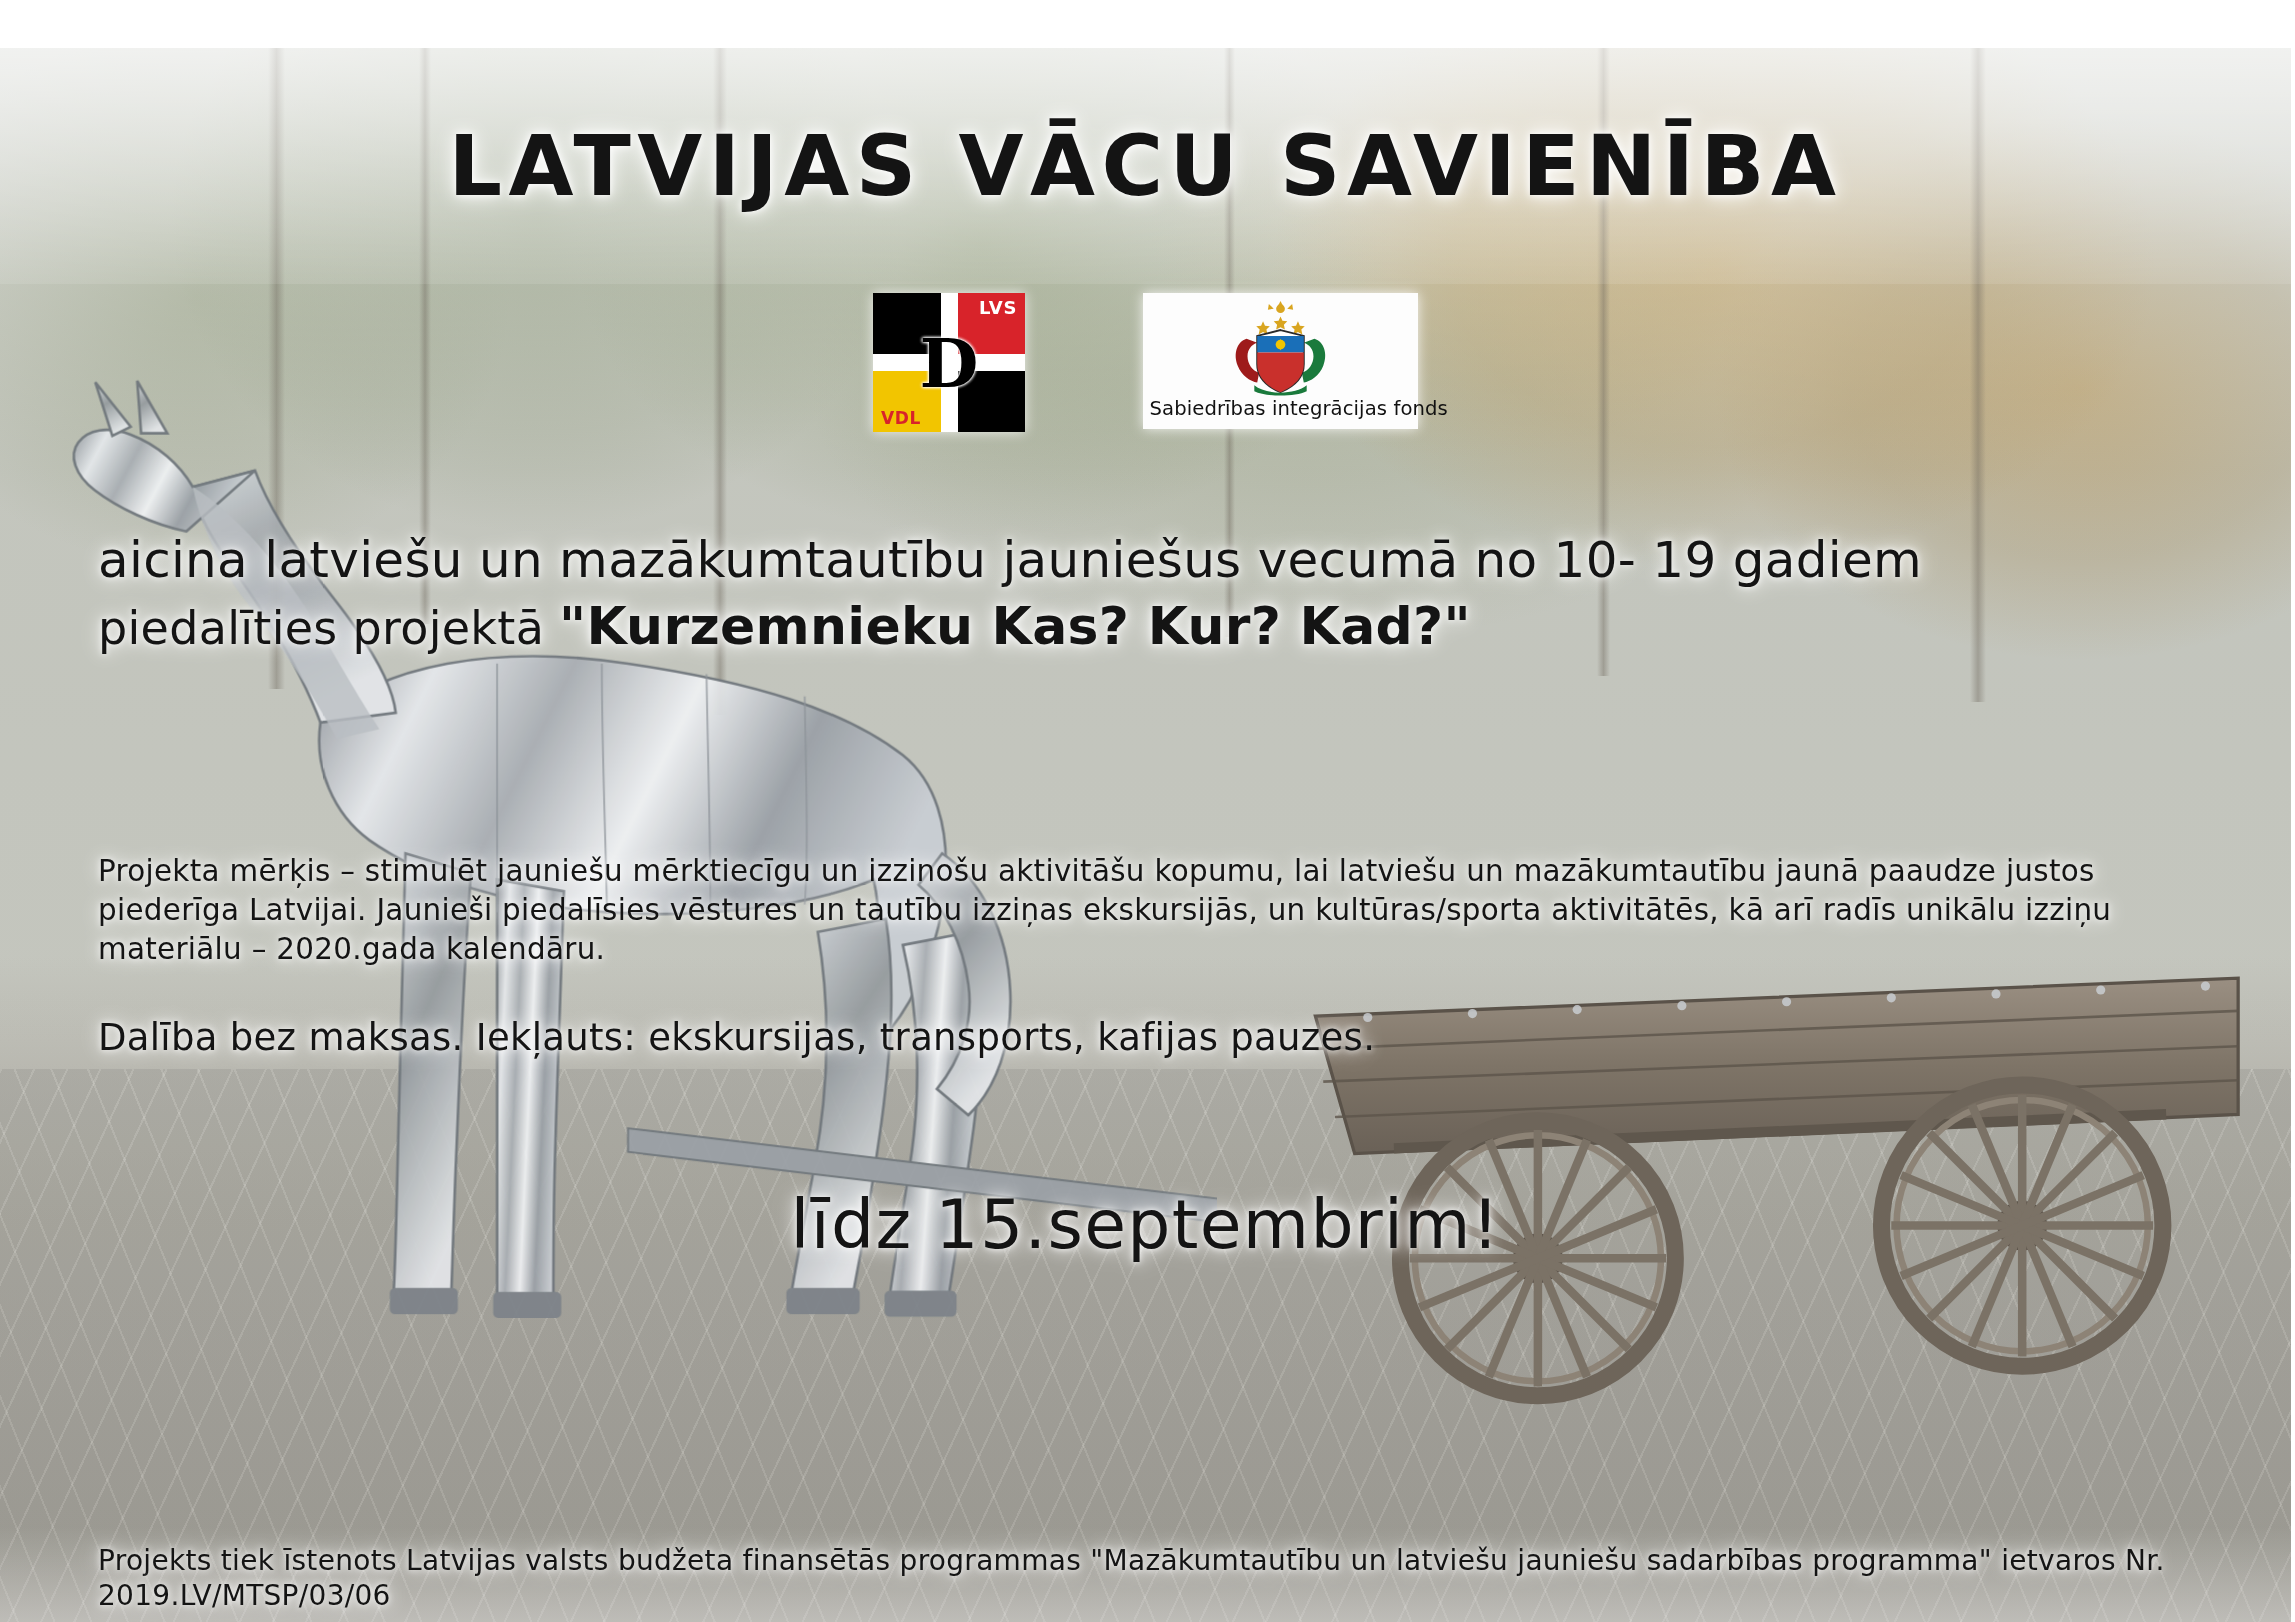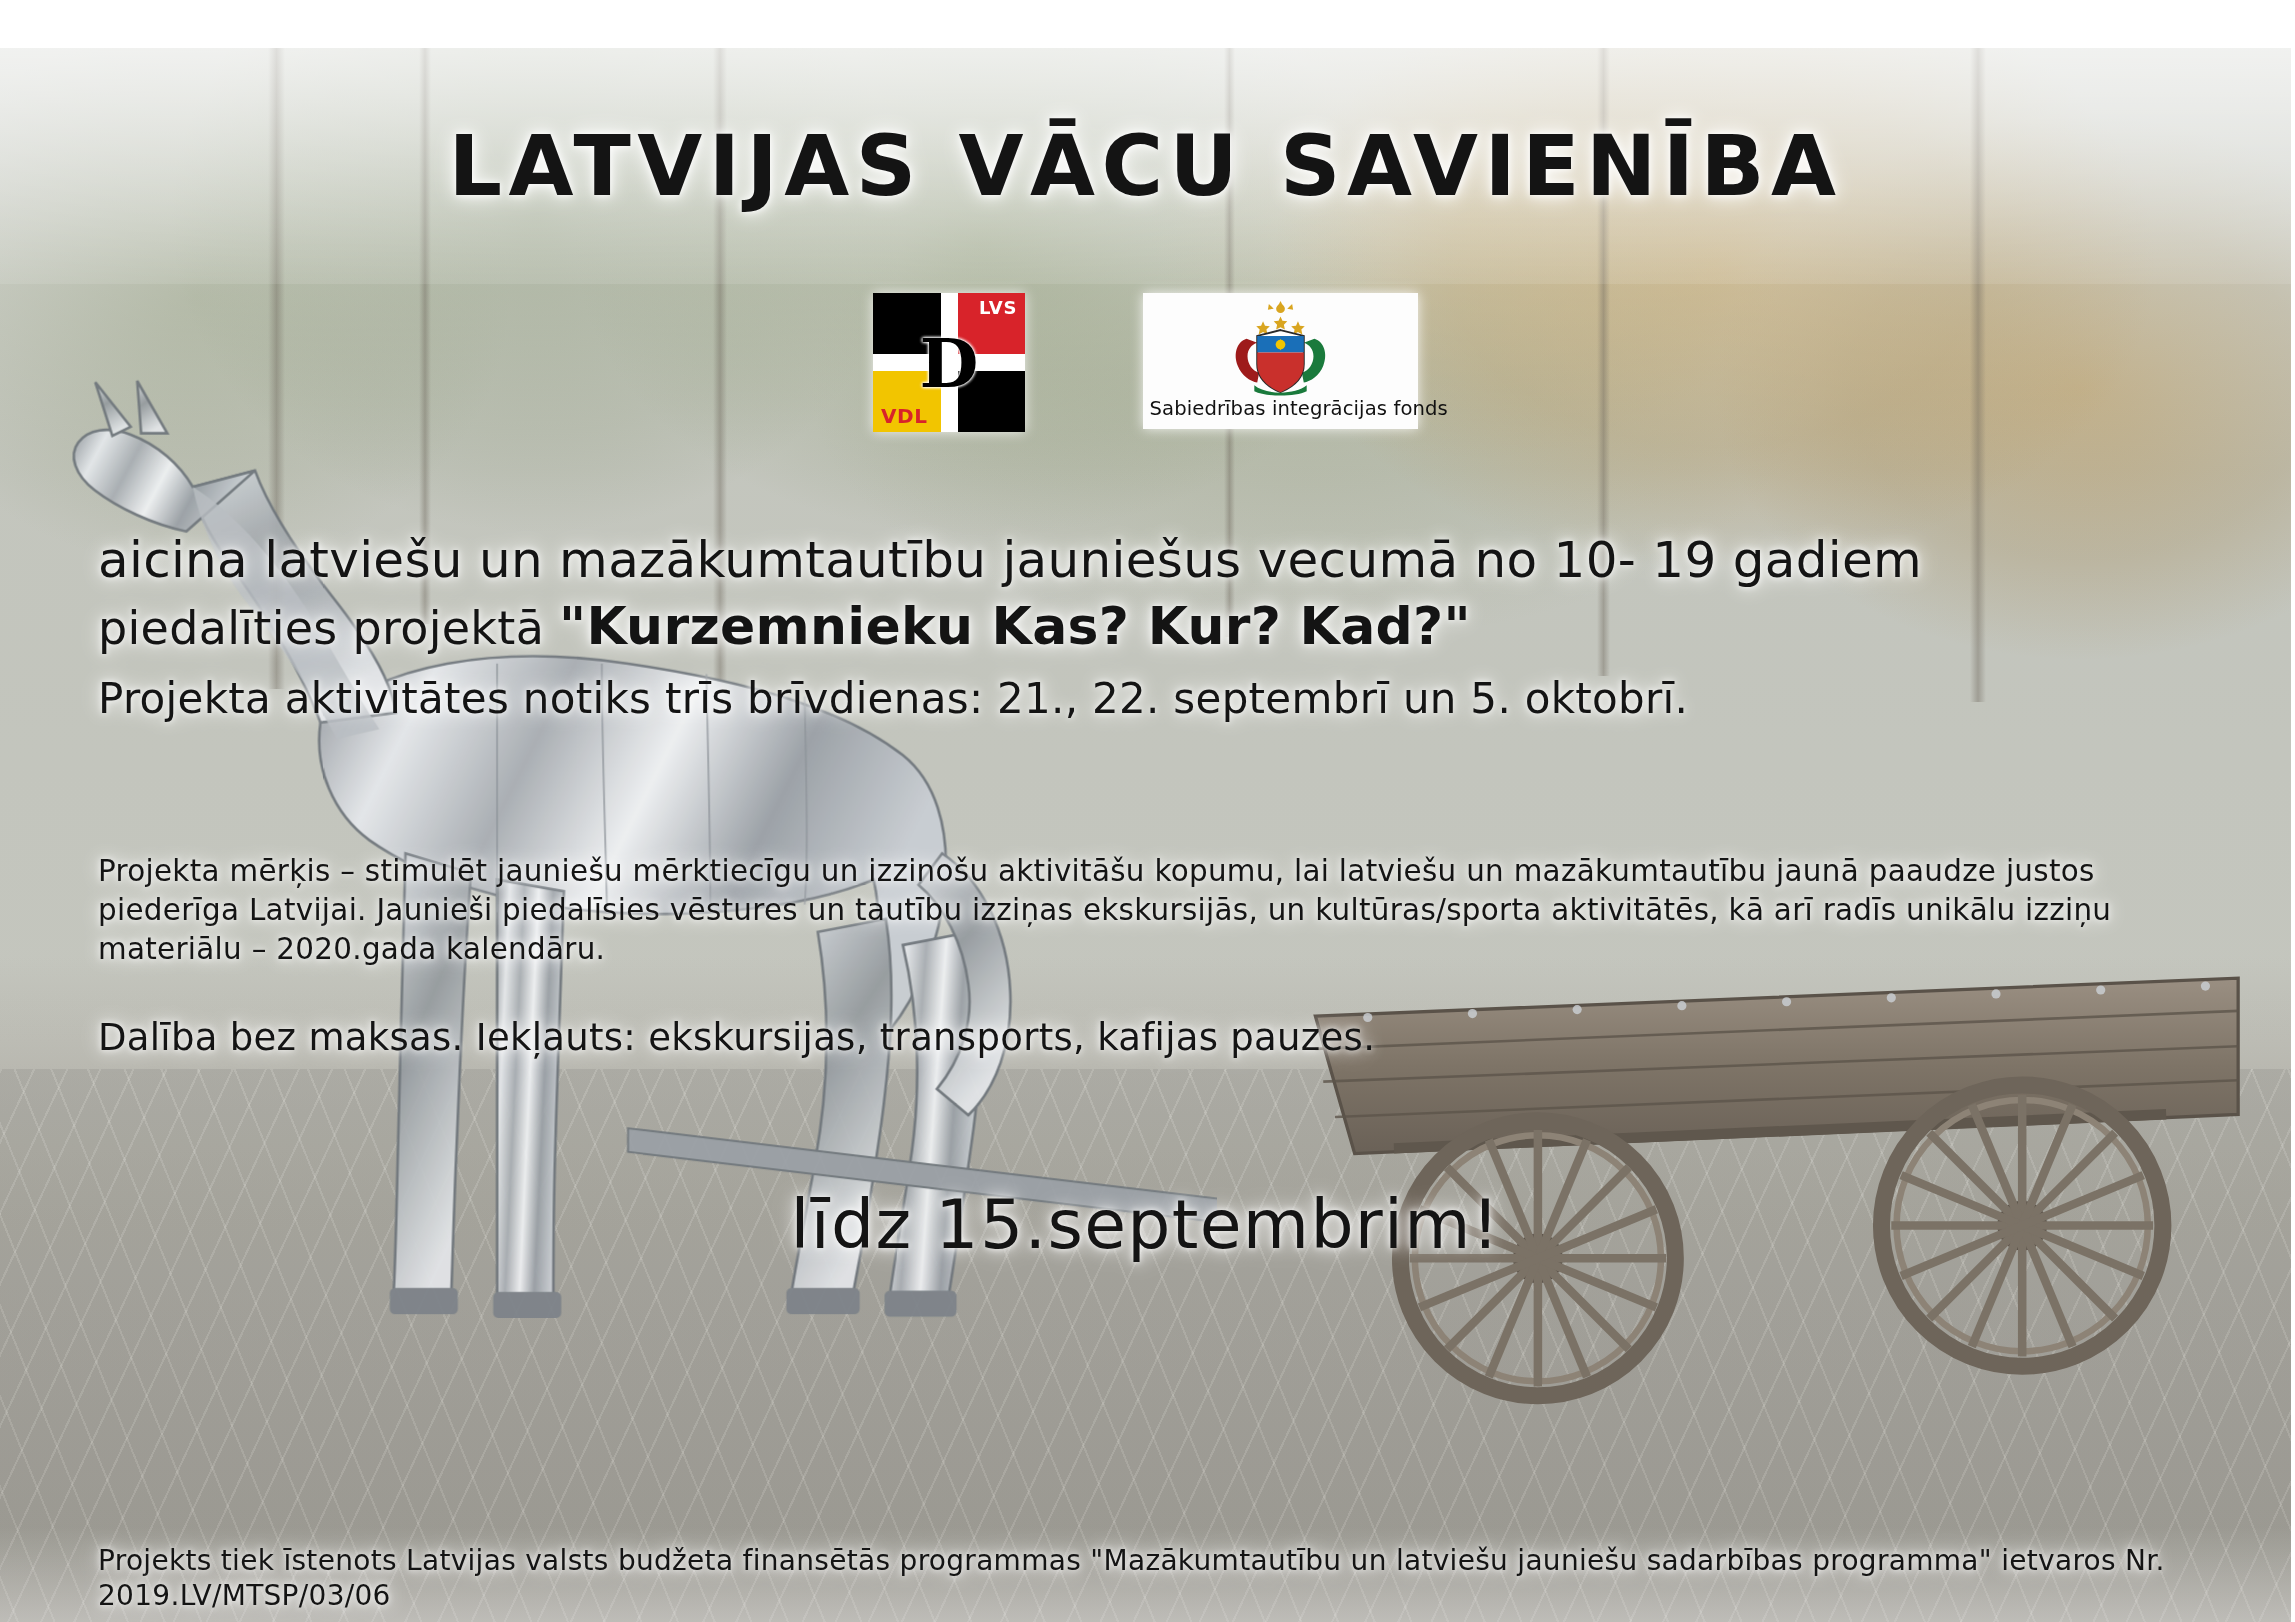--- a/index.html
+++ b/index.html
@@ -147,21 +147,21 @@
     font-size:68px; font-weight:800; color:#000;
     font-family:"DejaVu Serif", serif;
     text-shadow: 0 0 3.3px #fff, 0 0 3.3px #fff, 0 0 3.3px #fff;
   }
   .logo-vdl .lvs {
     position:absolute; right:7.9px; top:3.9px;
     font-size:18px; font-weight:700; color:#fff; letter-spacing:0.7px;
   }
   .logo-vdl .vdl {
     position:absolute; left:7.9px; bottom:3.9px;
-    font-size:20px; font-weight:700; color:#d8232a; letter-spacing:0.7px;
+    font-size:17px; font-weight:700; color:#d8232a; letter-spacing:0.7px;
   }
 
   .logo-sif {
     width: 262px;
     background: #fdfdfd;
     padding: 6.5px 6.5px 9.2px;
     box-shadow: 0 0 11.8px rgba(255,255,255,0.85);
     text-align: center;
   }
   .logo-sif .crest {
@@ -436,21 +436,20 @@
         <div class="sif-label">Sabiedrības integrācijas fonds</div>
       </div>
 
     </div>
 
     <div class="lead txt">
       <div class="l1">aicina latviešu un mazākumtautību jauniešus vecumā no 10- 19 gadiem</div>
       <div class="l2">
         <span>piedalīties projektā </span><span class="proj">"Kurzemnieku Kas? Kur? Kad?"</span>
       </div>
-      <div class="l3">Projekta aktivitātes notiks trīs brīvdienas: 21., 22. septembrī un 5. oktobrī.</div>
     </div>
 
     <div class="body txt">
       <p>Projekta mērķis – stimulēt jauniešu mērktiecīgu un izzinošu aktivitāšu kopumu, lai latviešu un mazākumtautību jaunā paaudze justos piederīga Latvijai. Jaunieši piedalīsies vēstures un tautību izziņas ekskursijās, un kultūras/sporta aktivitātēs, kā arī radīs unikālu izziņu materiālu – 2020.gada kalendāru.</p>
     </div>
 
     <div class="free txt">Dalība bez maksas. Iekļauts: ekskursijas, transports, kafijas pauzes.</div>
 
     <div class="cta txt">
       <div class="c2">līdz 15.septembrim!</div>

